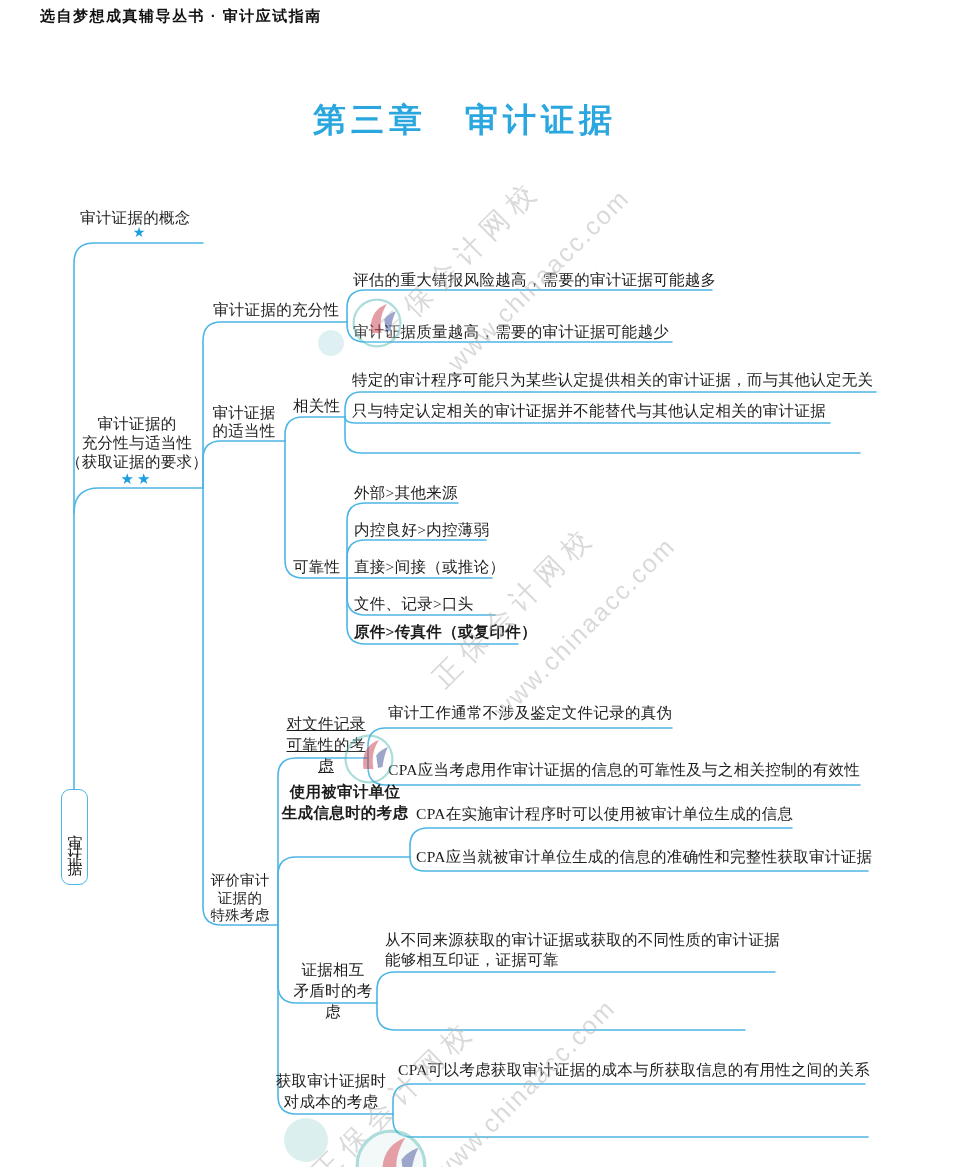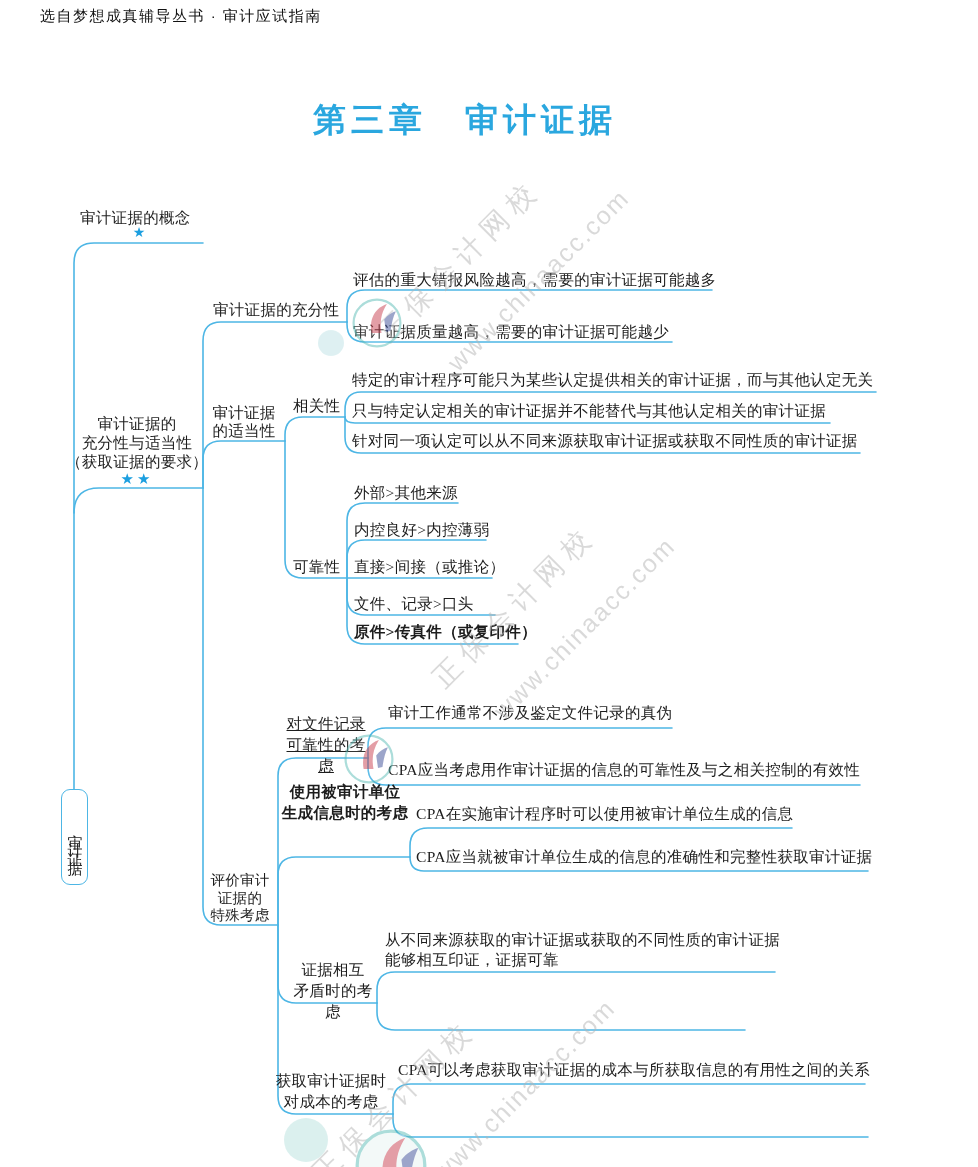--- a/index.html
+++ b/index.html
@@ -1,19 +1,19 @@
 <!DOCTYPE html>
 <html><head>
 <meta charset="utf-8">
 <style>
   html,body{margin:0;padding:0;background:#fff;}
   .page{position:relative;width:978px;height:1167px;background:#ffffff;overflow:hidden;
         font-family:"Liberation Serif","DejaVu Serif",serif;color:#1d1d1d;}
   .imprint{position:absolute;left:40px;top:7px;font-family:"Liberation Sans","DejaVu Sans",sans-serif;
-        font-weight:normal;font-size:15px;letter-spacing:1.5px;color:#111;}
+        font-weight:bold;font-size:15px;letter-spacing:1.5px;color:#111;}
   .chapter-title{position:absolute;left:313px;top:98px;font-family:"Liberation Sans","DejaVu Sans",sans-serif;
         font-weight:bold;font-size:33px;letter-spacing:5px;color:#2aa7df;}
   .lines{position:absolute;left:0;top:0;}
   .node{position:absolute;font-size:15.5px;letter-spacing:0.3px;white-space:nowrap;line-height:18px;}
   .block{position:absolute;text-align:center;font-size:15.5px;letter-spacing:0.3px;}
   .block div{line-height:21px;}
   .b2block div{line-height:19px;}
   .b3block{font-size:14.5px;}
   .b3block div{line-height:17.5px;}
   .app-block div{line-height:17.5px;}
@@ -89,21 +89,20 @@
   <div class="node" style="left:353px;top:323px;">审计证据质量越高，需要的审计证据可能越少</div>
 
   <div class="block app-block" style="left:205px;top:404px;width:78px;">
     <div>审计证据</div>
     <div>的适当性</div>
   </div>
 
   <div class="node" style="left:293px;top:397px;">相关性</div>
   <div class="node" style="left:352px;top:371px;">特定的审计程序可能只为某些认定提供相关的审计证据，而与其他认定无关</div>
   <div class="node" style="left:352px;top:402px;">只与特定认定相关的审计证据并不能替代与其他认定相关的审计证据</div>
-  <div class="node" style="left:352px;top:432px;">针对同一项认定可以从不同来源获取审计证据或获取不同性质的审计证据</div>
 
   <div class="node" style="left:293px;top:558px;">可靠性</div>
   <div class="node" style="left:354px;top:484px;">外部&gt;其他来源</div>
   <div class="node" style="left:354px;top:521px;">内控良好&gt;内控薄弱</div>
   <div class="node" style="left:354px;top:558px;">直接&gt;间接（或推论）</div>
   <div class="node" style="left:354px;top:595px;">文件、记录&gt;口头</div>
   <div class="node" style="left:354px;top:623px;font-weight:bold;">原件&gt;传真件（或复印件）</div>
 
   <div class="block b3block" style="left:198px;top:872px;width:84px;">
     <div>评价审计</div>

